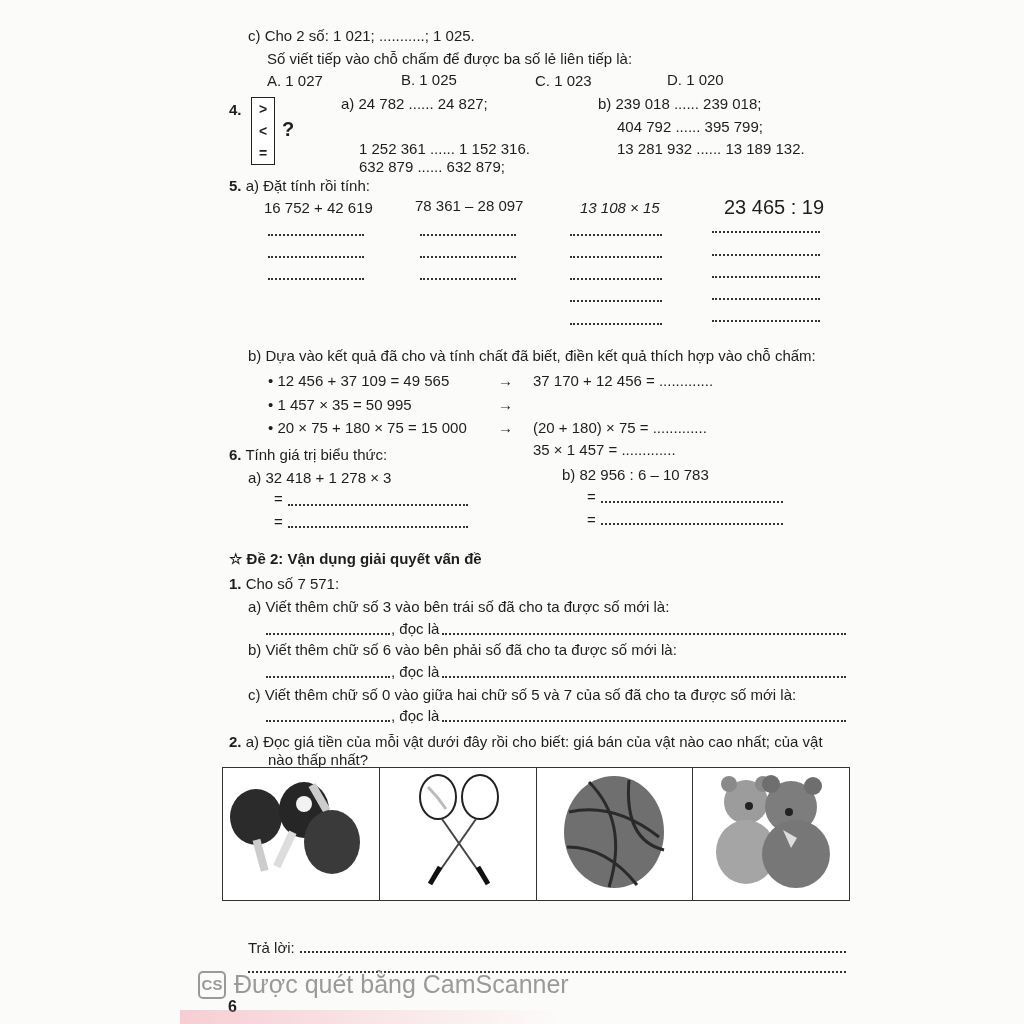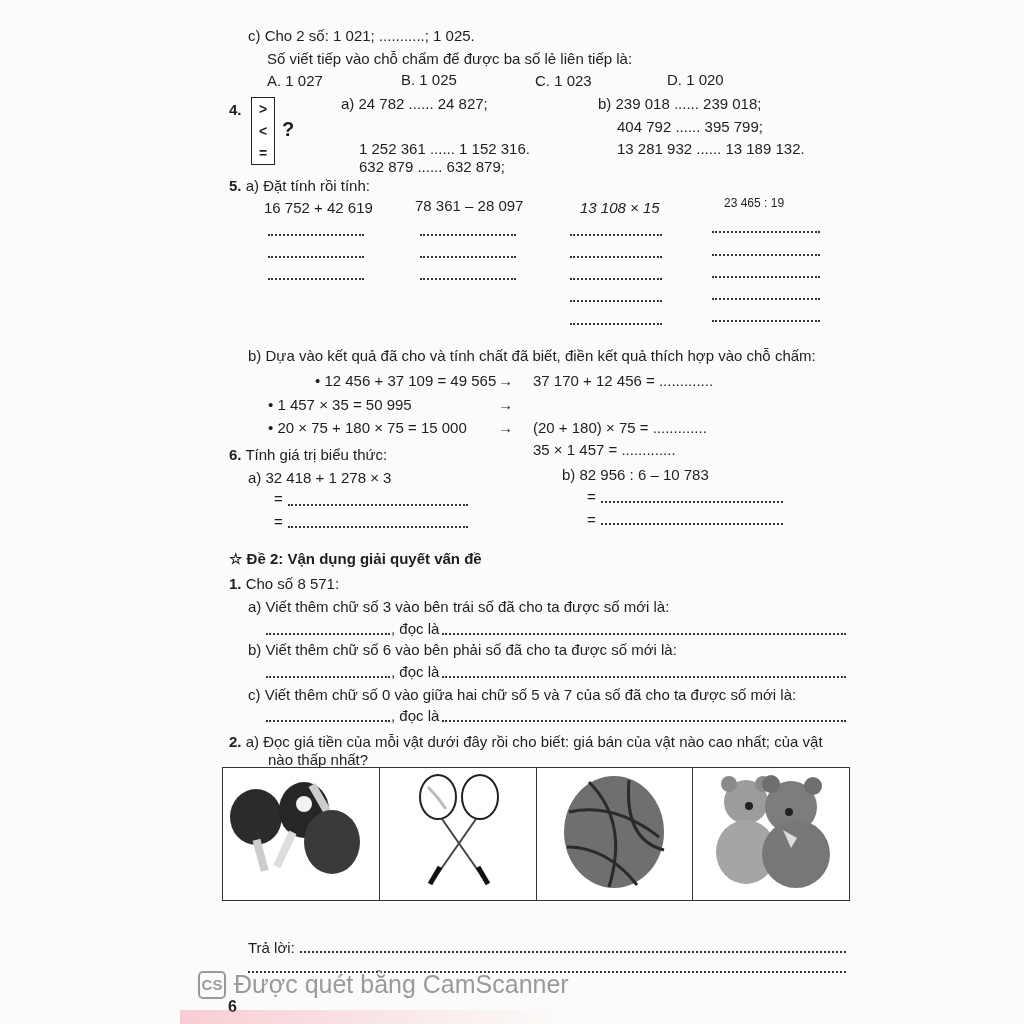--- a/index.html
+++ b/index.html
@@ -3,21 +3,21 @@
 <meta charset="utf-8">
 <style>
   html, body { margin:0; padding:0; }
   body {
     width:1024px; height:1024px; overflow:hidden; position:relative;
     background:#fbfbf9; color:#1e1e1e;
     font-family:"Liberation Sans", sans-serif;
   }
   .abs { position:absolute; white-space:nowrap; }
   .t { font-size:15px; }
-  .t16 { font-size:12px; }
+  .t16 { font-size:20px; }
   .b { font-weight:bold; }
   .dots { position:absolute; border-bottom:2px dotted #333; height:0; }
   .sym-box {
     position:absolute; left:251px; top:97px; width:22px; height:66px;
     border:1.5px solid #222; background:#fff;
     display:flex; flex-direction:column; align-items:center; justify-content:space-around;
     font-weight:bold; font-size:14px;
   }
   table.items {
     position:absolute; left:222px; top:767px; width:628px;
@@ -82,21 +82,21 @@
 <div class="dots" style="left:570px;top:278px;width:92px;"></div>
 <div class="dots" style="left:570px;top:300px;width:92px;"></div>
 <div class="dots" style="left:570px;top:323px;width:92px;"></div>
 <div class="dots" style="left:712px;top:231px;width:108px;"></div>
 <div class="dots" style="left:712px;top:254px;width:108px;"></div>
 <div class="dots" style="left:712px;top:276px;width:108px;"></div>
 <div class="dots" style="left:712px;top:298px;width:108px;"></div>
 <div class="dots" style="left:712px;top:320px;width:108px;"></div>
 
 <div class="abs t" style="left:248px;top:347px;">b) Dựa vào kết quả đã cho và tính chất đã biết, điền kết quả thích hợp vào chỗ chấm:</div>
-<div class="abs t" style="left:268px;top:372px;margin-left:47px;">• <span>12 456 + 37 109 = 49 565</span></div>
+<div class="abs t" style="left:268px;top:372px;">• <span>12 456 + 37 109 = 49 565</span></div>
 <div class="abs t" style="left:498px;top:372px;">→</div>
 <div class="abs t" style="left:533px;top:372px;">37 170 + 12 456 = .............</div>
 <div class="abs t" style="left:268px;top:396px;">• <span>1 457 × 35 = 50 995</span></div>
 <div class="abs t" style="left:498px;top:396px;">→</div>
 <div class="abs t" style="left:533px;top:396px;margin-top:45px;">35 × 1 457 = .............</div>
 <div class="abs t" style="left:268px;top:419px;">• <span>20 × 75 + 180 × 75 = 15 000</span></div>
 <div class="abs t" style="left:498px;top:419px;">→</div>
 <div class="abs t" style="left:533px;top:419px;">(20 + 180) × 75 = .............</div>
 
 <div class="abs t" style="left:229px;top:446px;">
@@ -110,21 +110,21 @@
 <div class="abs t" style="left:274px;top:513px;">=</div>
 <div class="dots" style="left:288px;top:526px;width:180px;"></div>
 <div class="abs t" style="left:587px;top:488px;">=</div>
 <div class="dots" style="left:601px;top:501px;width:182px;"></div>
 <div class="abs t" style="left:587px;top:511px;">=</div>
 <div class="dots" style="left:601px;top:523px;width:182px;"></div>
 
 <div class="abs t b" style="left:229px;top:550px;">☆ Đề 2: Vận dụng giải quyết vấn đề</div>
 <div class="abs t" style="left:229px;top:575px;">
   <span class="b">1.</span>
-  <span>Cho số 8 571:</span>
+  <span>Cho số 7 571:</span>
 </div>
 <div class="abs t" style="left:248px;top:598px;">a) Viết thêm chữ số 3 vào bên trái số đã cho ta được số mới là:</div>
 <div class="dots" style="left:266px;top:633px;width:124px;"></div>
 <div class="abs t" style="left:391px;top:620px;">, đọc là</div>
 <div class="dots" style="left:442px;top:633px;width:404px;"></div>
 
 <div class="abs t" style="left:248px;top:641px;">b) Viết thêm chữ số 6 vào bên phải số đã cho ta được số mới là:</div>
 <div class="dots" style="left:266px;top:676px;width:124px;"></div>
 <div class="abs t" style="left:391px;top:663px;">, đọc là</div>
 <div class="dots" style="left:442px;top:676px;width:404px;"></div>

